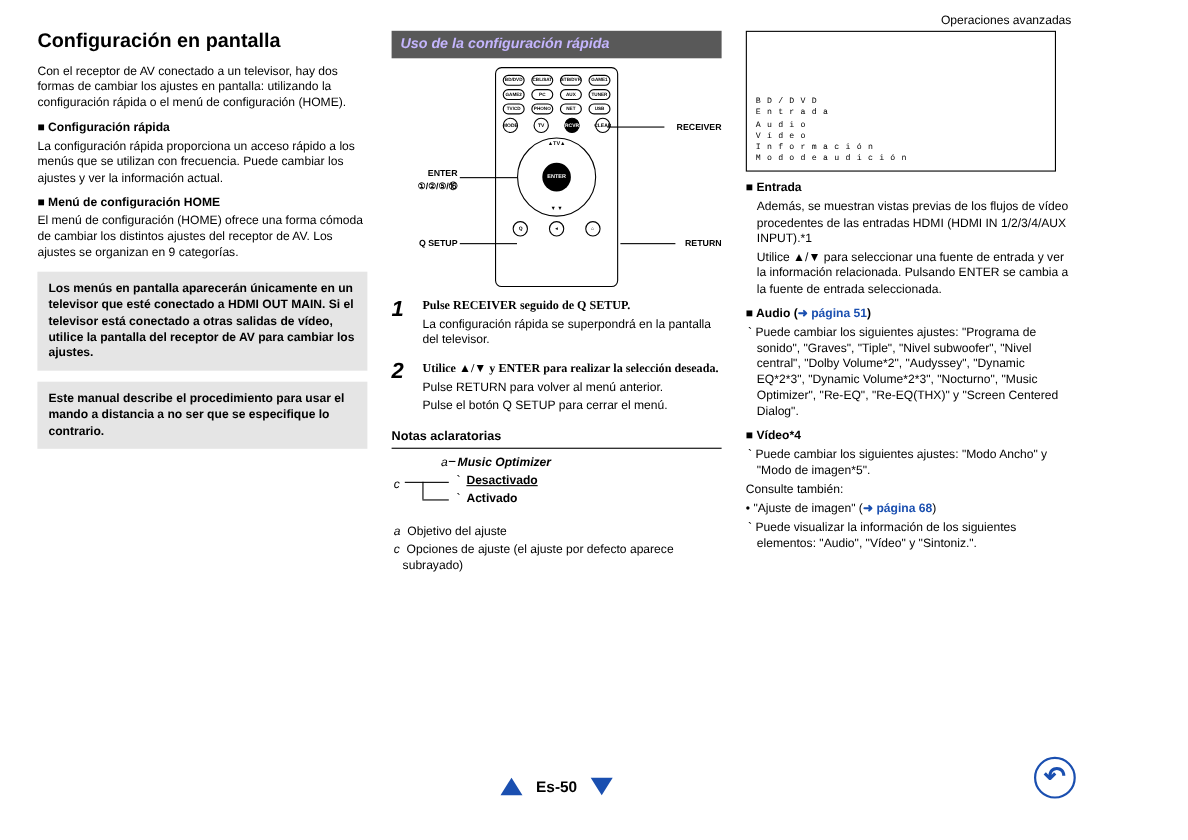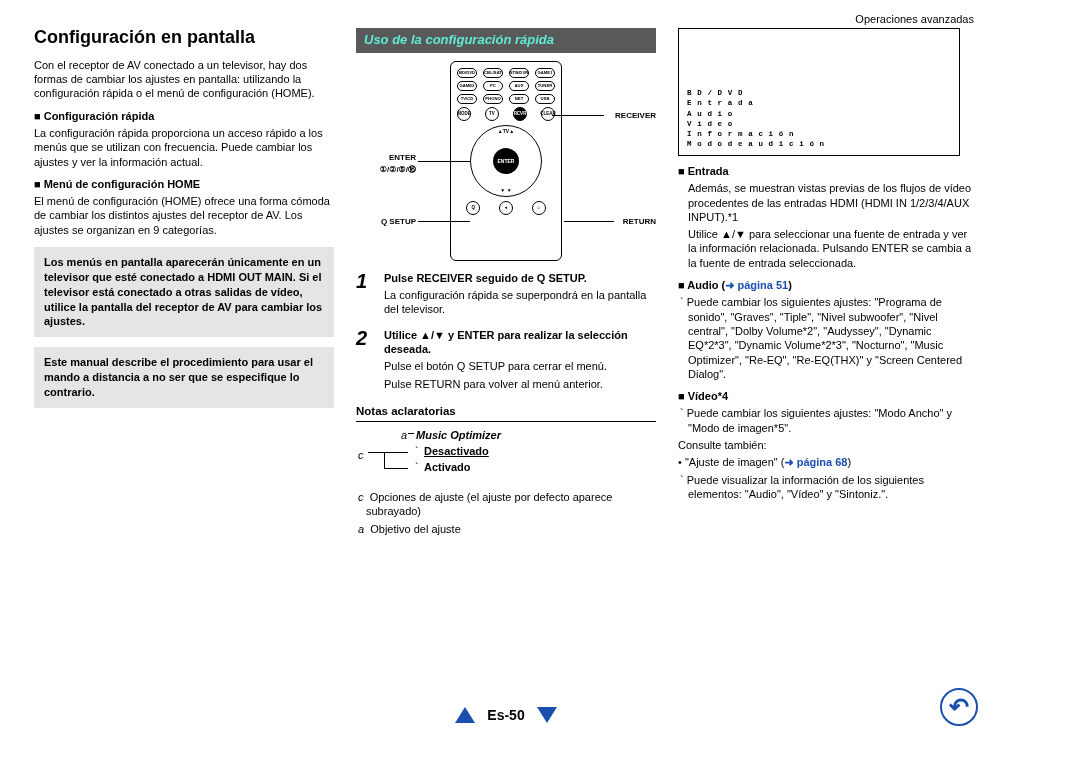--- a/index.html
+++ b/index.html
@@ -30,21 +30,21 @@
     min-width: 0;
   }
   h1 {
     font-size: 18px;
     font-weight: bold;
     margin: 0 0 10px 0;
     line-height: 1.1;
   }
   .section-bar {
     background: #595959;
-    color: #5eead4;
+    color: #c4b5fd;
     font-style: italic;
     font-weight: bold;
     padding: 4px 8px;
     font-size: 13px;
     margin-bottom: 8px;
   }
   .sub-heading {
     font-weight: bold;
     font-size: 11.5px;
     margin-top: 10px;
@@ -94,27 +94,27 @@
   }
   .wheel-inner{ position:absolute; top:50%; left:50%; transform:translate(-50%,-50%);
     width:26px;height:26px;border-radius:50%;background:#000;color:#fff;
     display:flex;align-items:center;justify-content:center;font-size:5px;}
   .lbl { position:absolute; font-size:8px; font-weight:bold; }
   .lbl-line { position:absolute; border-top:1px solid #000; }
   .remote-side { position: relative; }
   .step-row { display:flex; gap:10px; margin-top:8px; }
   .step-num { font-style: italic; font-weight:bold; font-size:20px; line-height:1; width:18px; }
   .step-body { flex:1; }
-  .step-body .lead { font-weight:bold; }
+  .step-body .lead { font-weight:bold;font-family:Liberation Serif, serif; }
   
   .osd {
     width: 280px; height: 126px; border:1.4px solid #000;
     margin-bottom: 0; position: relative;
     font-family: "Courier New", monospace;
-    font-size: 7.5px; font-weight:bold;
+    font-size: 7.5px; font-weight:normal;
   }
   .osd-lines { position:absolute; bottom:6px; left:8px; line-height:1.35; }
   .osd-lines div { letter-spacing: 0.6px; }
   .linkref { color: #1a4fb0; font-weight:bold; }
   .arrow-link::before { content:"➜ "; }
   .hang { padding-left: 10px; text-indent: -8px; }
   
   .notes-diag {
     position: relative;
     height: 56px;
@@ -236,43 +236,43 @@
       <div class="step-body">
         <div class="lead">Pulse RECEIVER seguido de Q SETUP.</div>
         <p>La configuración rápida se superpondrá en la pantalla del televisor.</p>
       </div>
     </div>
 
     <div class="step-row">
       <div class="step-num">2</div>
       <div class="step-body">
         <div class="lead">Utilice ▲/▼ y ENTER para realizar la selección deseada.</div>
+        <p>Pulse RETURN para volver al menú anterior.</p>
         <p>Pulse el botón Q SETUP para cerrar el menú.</p>
-        <p>Pulse RETURN para volver al menú anterior.</p>
       </div>
     </div>
 
     <div class="sub-heading">Notas aclaratorias</div>
 
     <div class="notes-diag">
       <span style="position:absolute;left:45px;top:0;font-style:italic;">a</span>
       <span class="diag-a">Music Optimizer</span>
       <span class="diag-c">c</span>
       <span class="diag-colon1">`</span>
       <span class="diag-colon2">`</span>
       <span class="diag-opt1 under">Desactivado</span>
       <span class="diag-opt2">Activado</span>
       <span class="diag-hline" style="top:24px;left:12px;width:40px;"></span>
       <span class="diag-vline" style="top:24px;left:28px;height:16px;"></span>
       <span class="diag-hline" style="top:40px;left:28px;width:24px;"></span>
       <span class="diag-hline" style="top:5px;left:52px;width:6px;"></span>
     </div>
 
+    <p class="hang"><span style="font-style:italic">a</span>&nbsp;&nbsp;<span>Objetivo del ajuste</span></p>
     <p class="hang"><span style="font-style:italic">c</span>&nbsp;&nbsp;<span>Opciones de ajuste (el ajuste por defecto aparece subrayado)</span></p>
-    <p class="hang"><span style="font-style:italic">a</span>&nbsp;&nbsp;<span>Objetivo del ajuste</span></p>
   </div>
 
   <div class="col">
     <div class="osd">
       <div class="osd-lines">
         <div>B D / D V D</div>
         <div>E n t r a d a</div>
         <div>A u d i o</div>
         <div>V í d e o</div>
         <div>I n f o r m a c i ó n</div>

